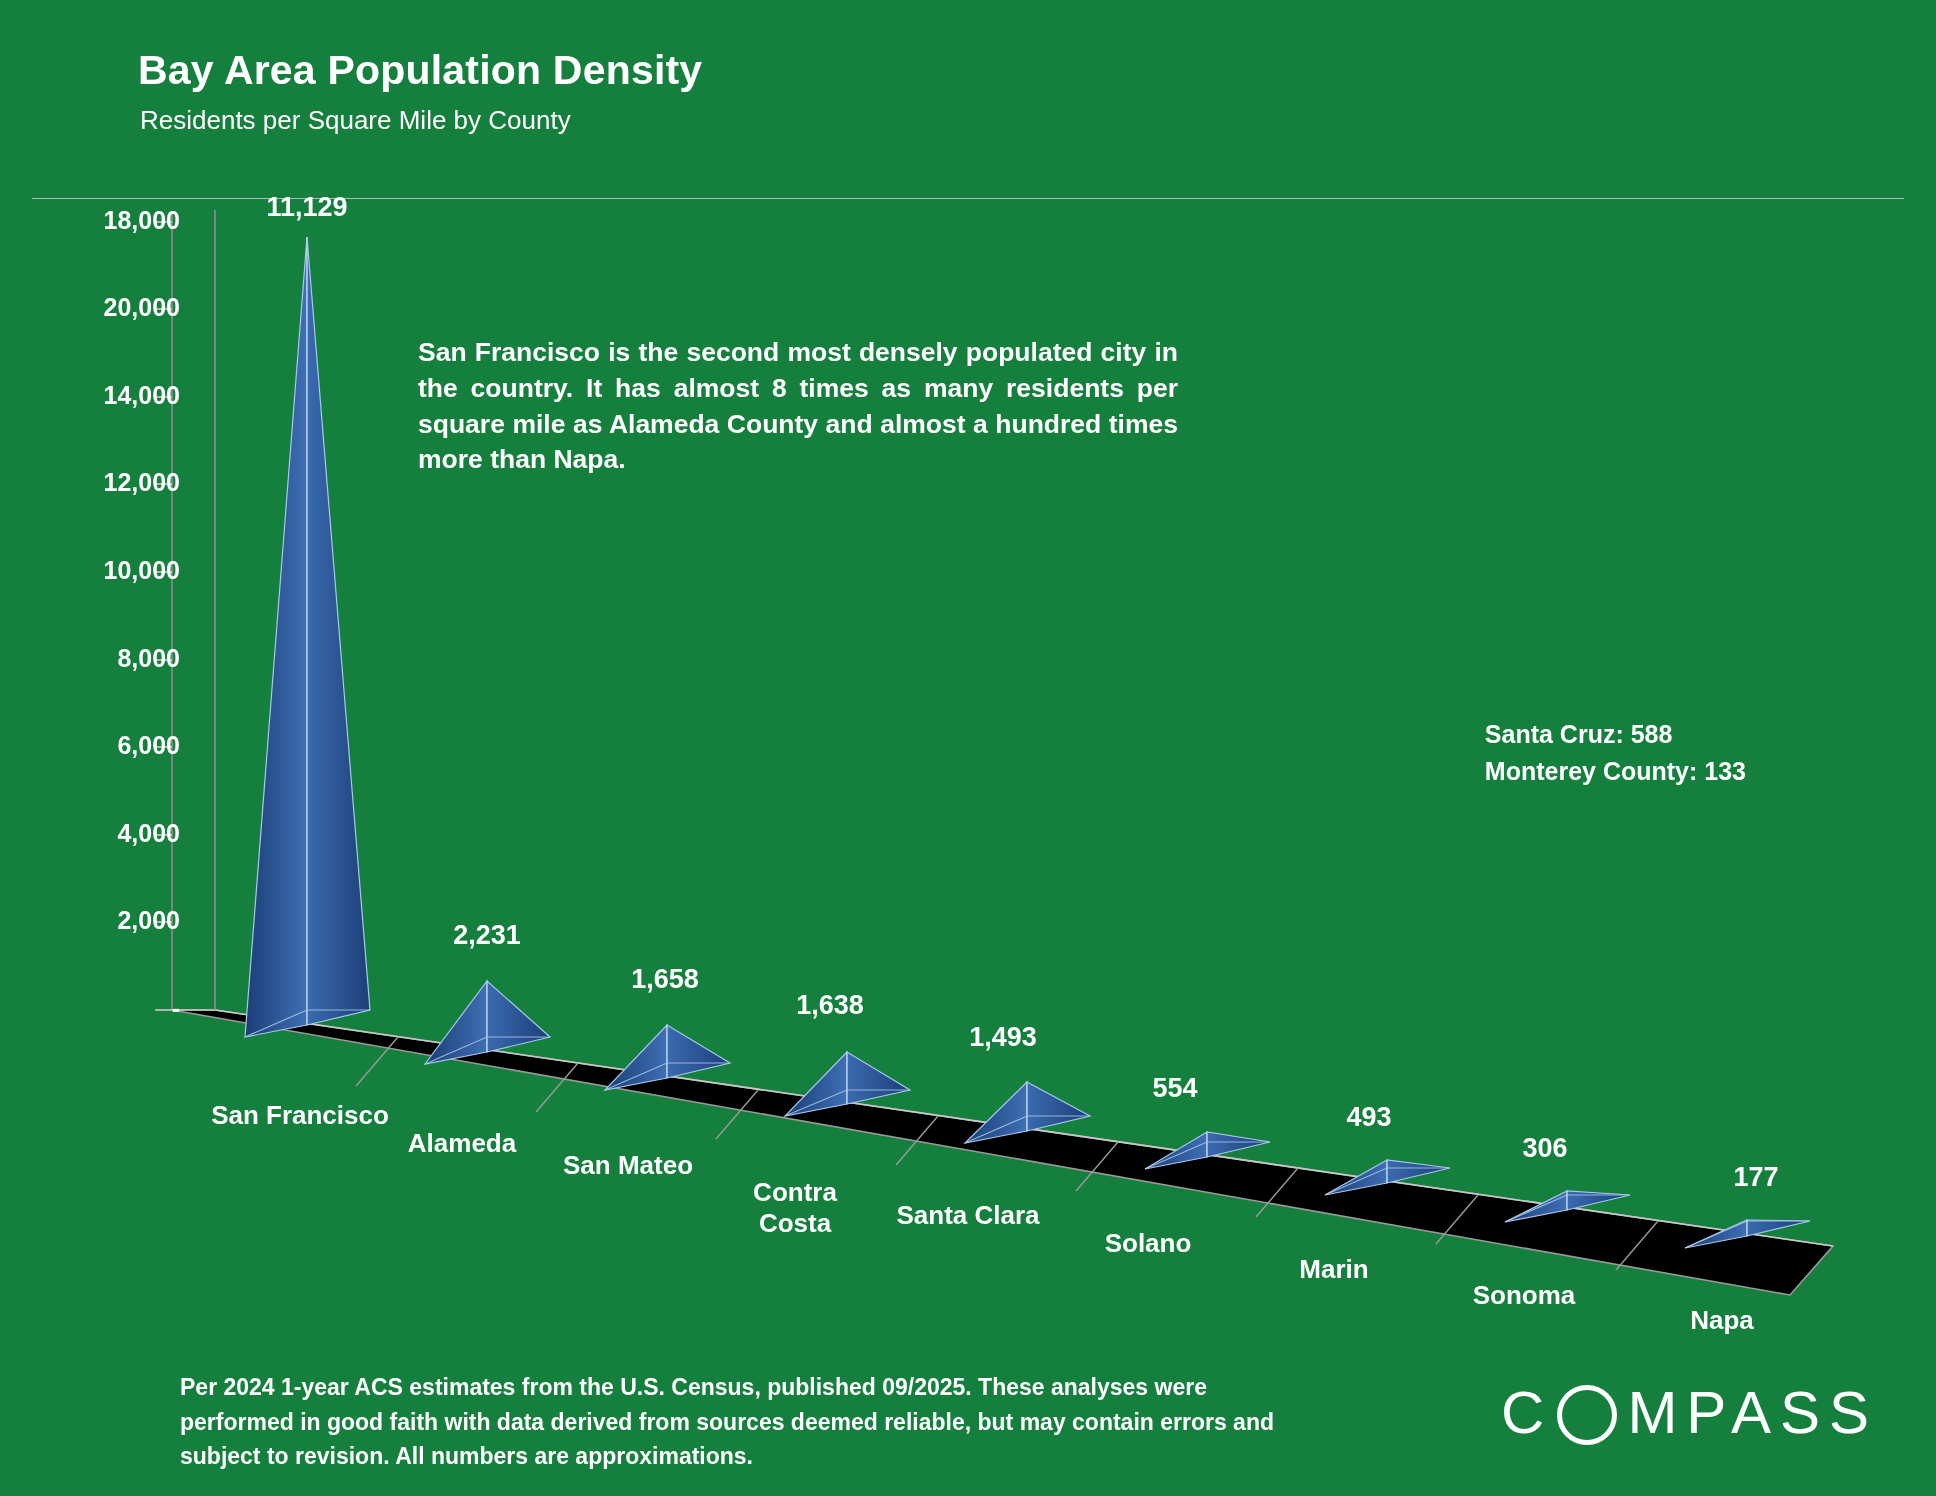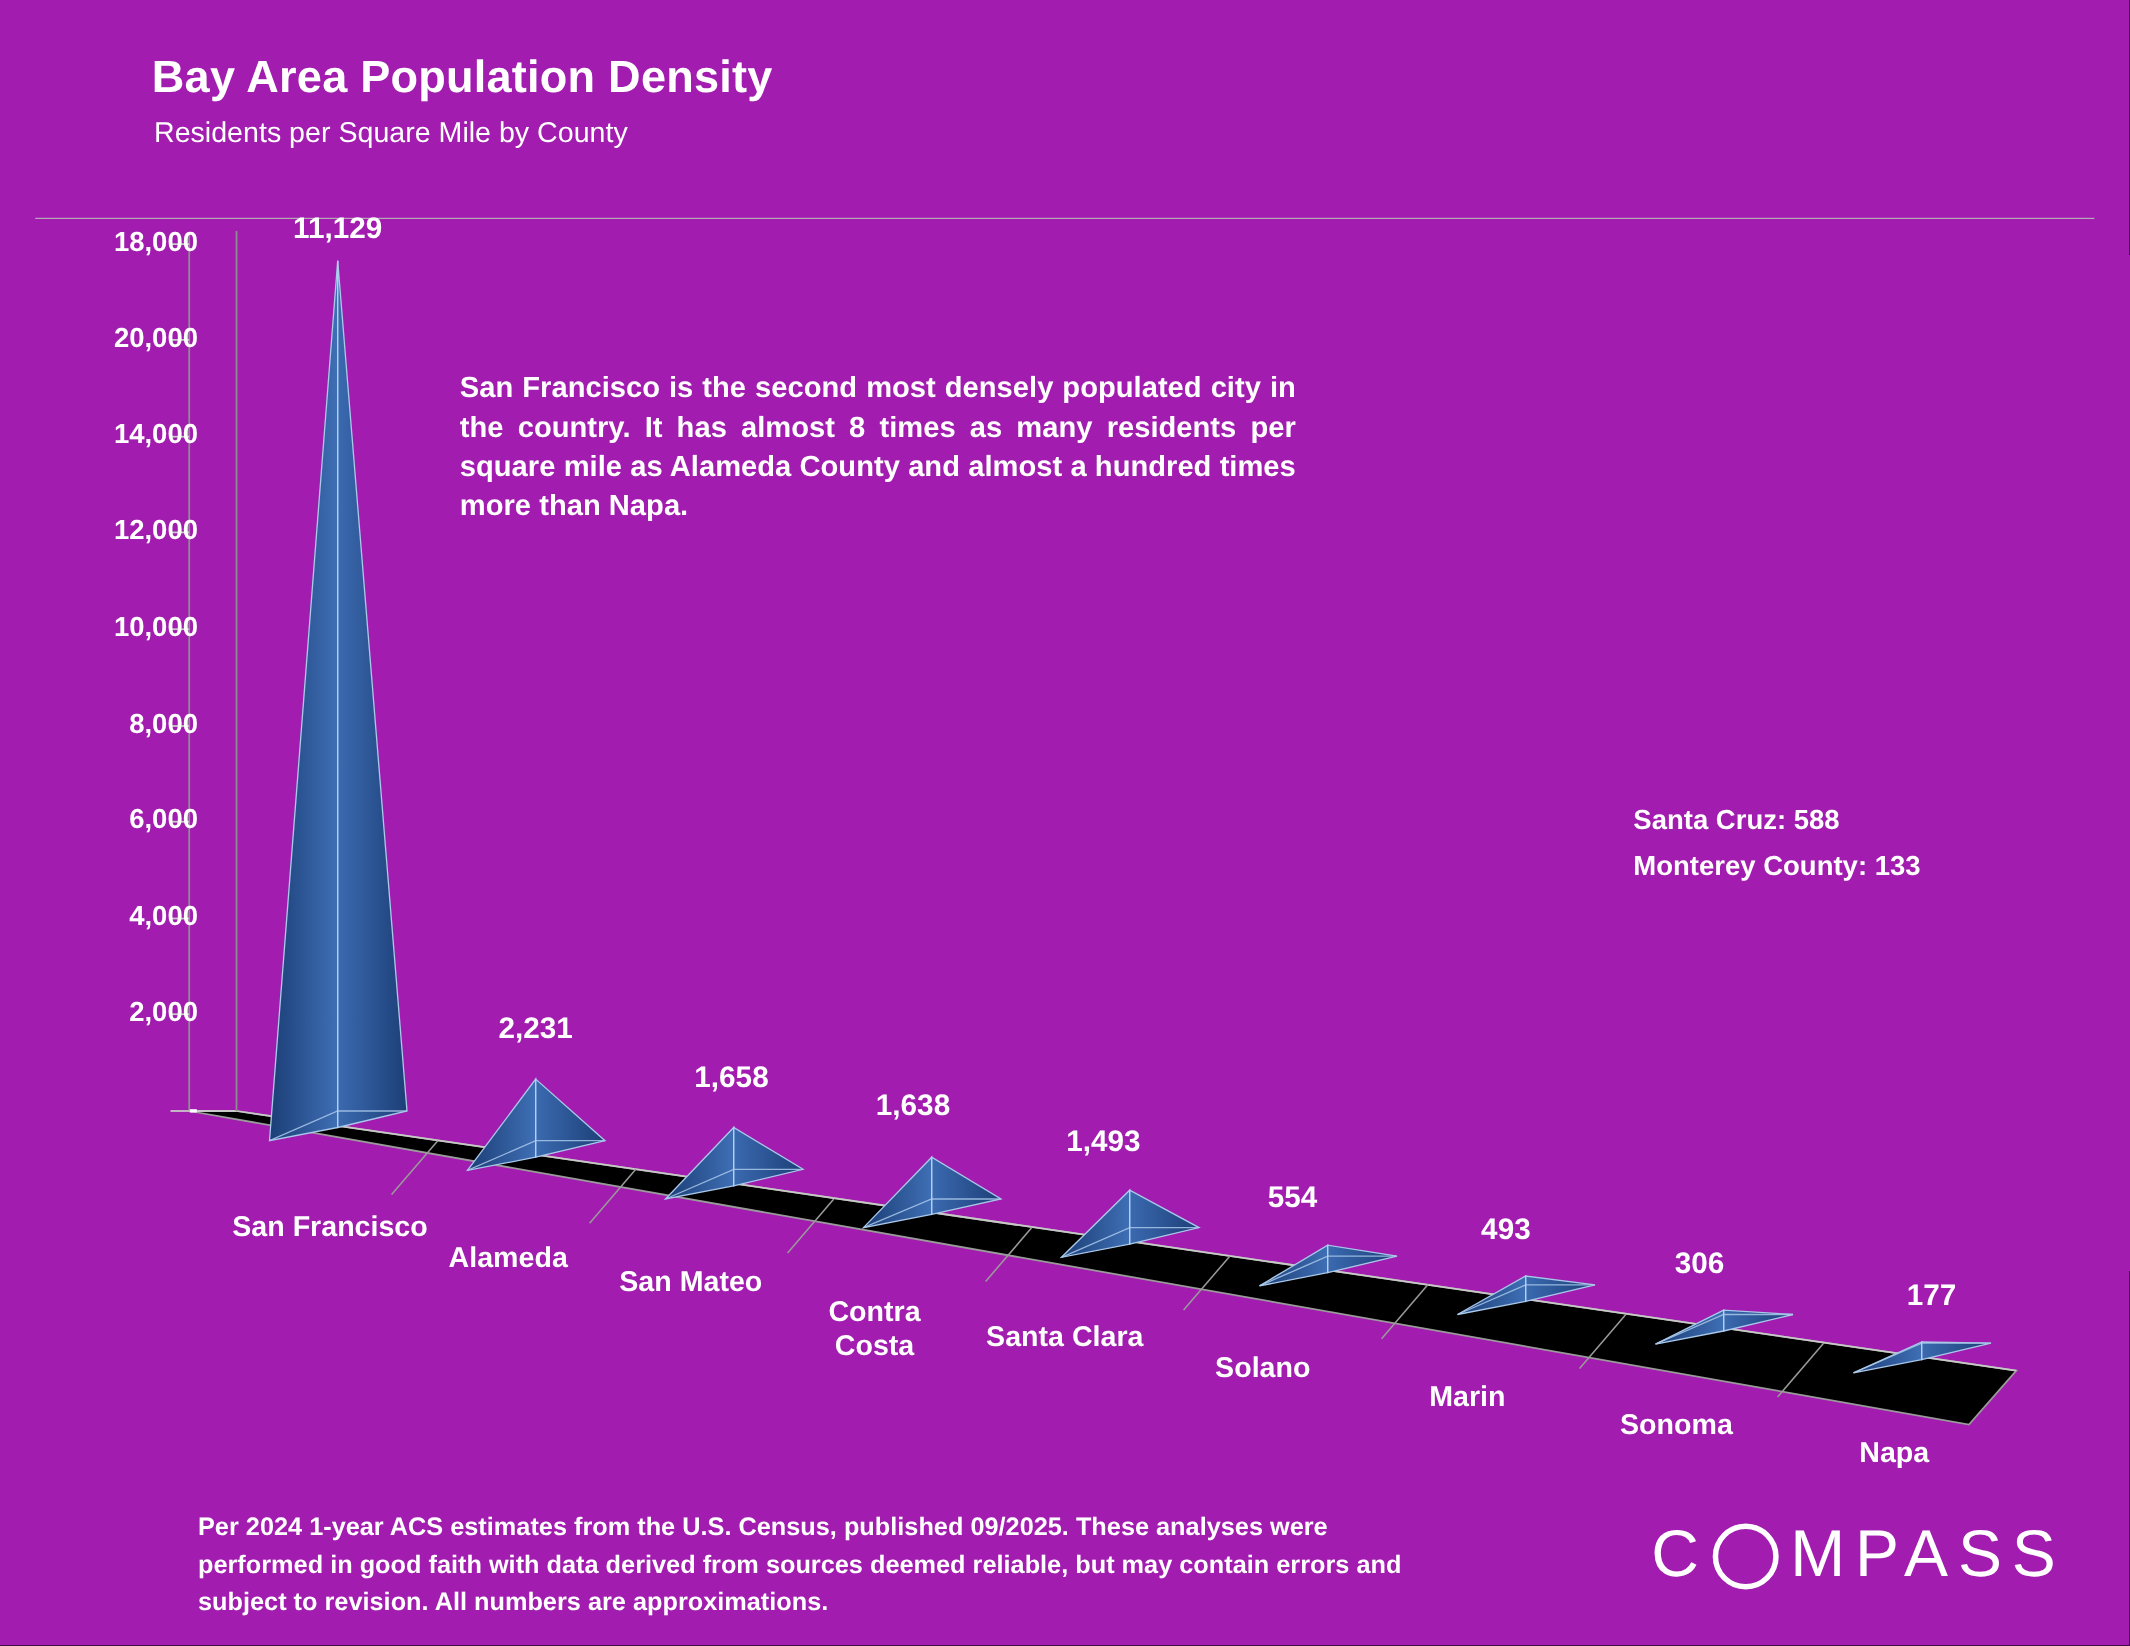--- a/index.html
+++ b/index.html
@@ -12,21 +12,21 @@
     height: 1496px;
     position: relative;
     overflow: hidden;
     font-family: "Liberation Sans", sans-serif;
     color: #ffffff;
   }
 
   #slide {
     position: absolute;
     inset: 0;
-    background: #a21caf;
+    background: #15803d;
   }
 
   
   .title {
     position: absolute;
     left: 138px;
     top: 47px;
     font-size: 41px;
     font-weight: bold;
     letter-spacing: 0.2px;
@@ -91,21 +91,21 @@
   .side-note {
     position: absolute;
     right: 158px;
     top: 0;
     text-align: left;
     font-size: 25px;
     font-weight: bold;
     color: #ffffff;
     white-space: nowrap;
   }
-  .side-note .ln { display: block; margin-bottom: 8px; margin-top: 12px; }
+  .side-note .ln { display: block; margin-bottom: 8px; }
 
   .value-label {
     position: absolute;
     font-size: 27px;
     font-weight: bold;
     color: #ffffff;
     white-space: nowrap;
     transform: translateX(-50%);
   }
   .cat-label {

